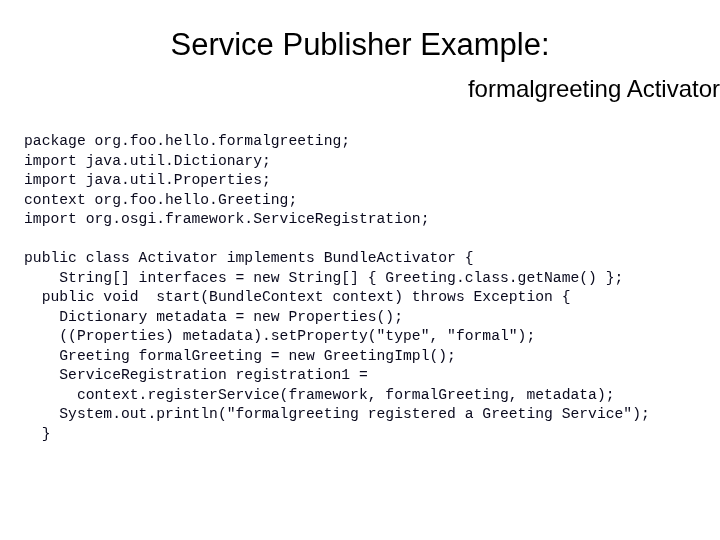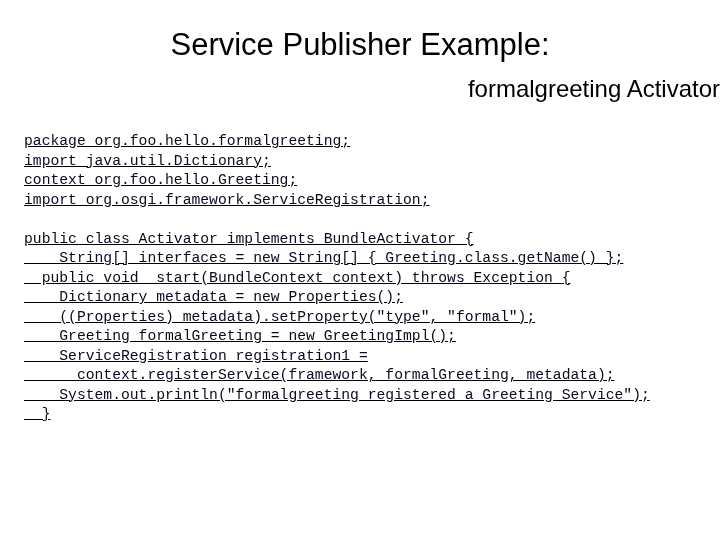--- a/index.html
+++ b/index.html
@@ -43,21 +43,20 @@
     margin-top: 10px;
     color: #000000;
     white-space: pre;
     text-align: right;
   }
   .code-block {
     position: absolute;
     left: 24px;
     top: 132px;
     width: 696px;
-    text-decoration: underline;
   }
   .code-line {
     font-family: "Liberation Mono", "DejaVu Sans Mono", monospace;
     font-size: 14.7px;
     line-height: 19.5px;
     letter-spacing: 0px;
     color: #0a0a1e;
     white-space: pre;
     height: 19.5px;
   }
@@ -71,20 +70,21 @@
 <div id="slide">
 
   <div class="title-block">
     <div class="slide-title">Service Publisher Example:</div>
     <div class="slide-subtitle">formalgreeting Activator</div>
   </div>
 
   <div class="code-block">
       <div class="code-line">package org.foo.hello.formalgreeting;</div>
       <div class="code-line">import java.util.Dictionary;</div>
+      <div class="code-line">import java.util.Properties;</div>
       <div class="code-line">context org.foo.hello.Greeting;</div>
       <div class="code-line">import org.osgi.framework.ServiceRegistration;</div>
       <div class="code-line blank"></div>
       <div class="code-line">public class Activator implements BundleActivator {</div>
       <div class="code-line">    String[] interfaces = new String[] { Greeting.class.getName() };</div>
       <div class="code-line">  public void  start(BundleContext context) throws Exception {</div>
       <div class="code-line">    Dictionary metadata = new Properties();</div>
       <div class="code-line">    ((Properties) metadata).setProperty("type", "formal");</div>
       <div class="code-line">    Greeting formalGreeting = new GreetingImpl();</div>
       <div class="code-line">    ServiceRegistration registration1 =</div>

